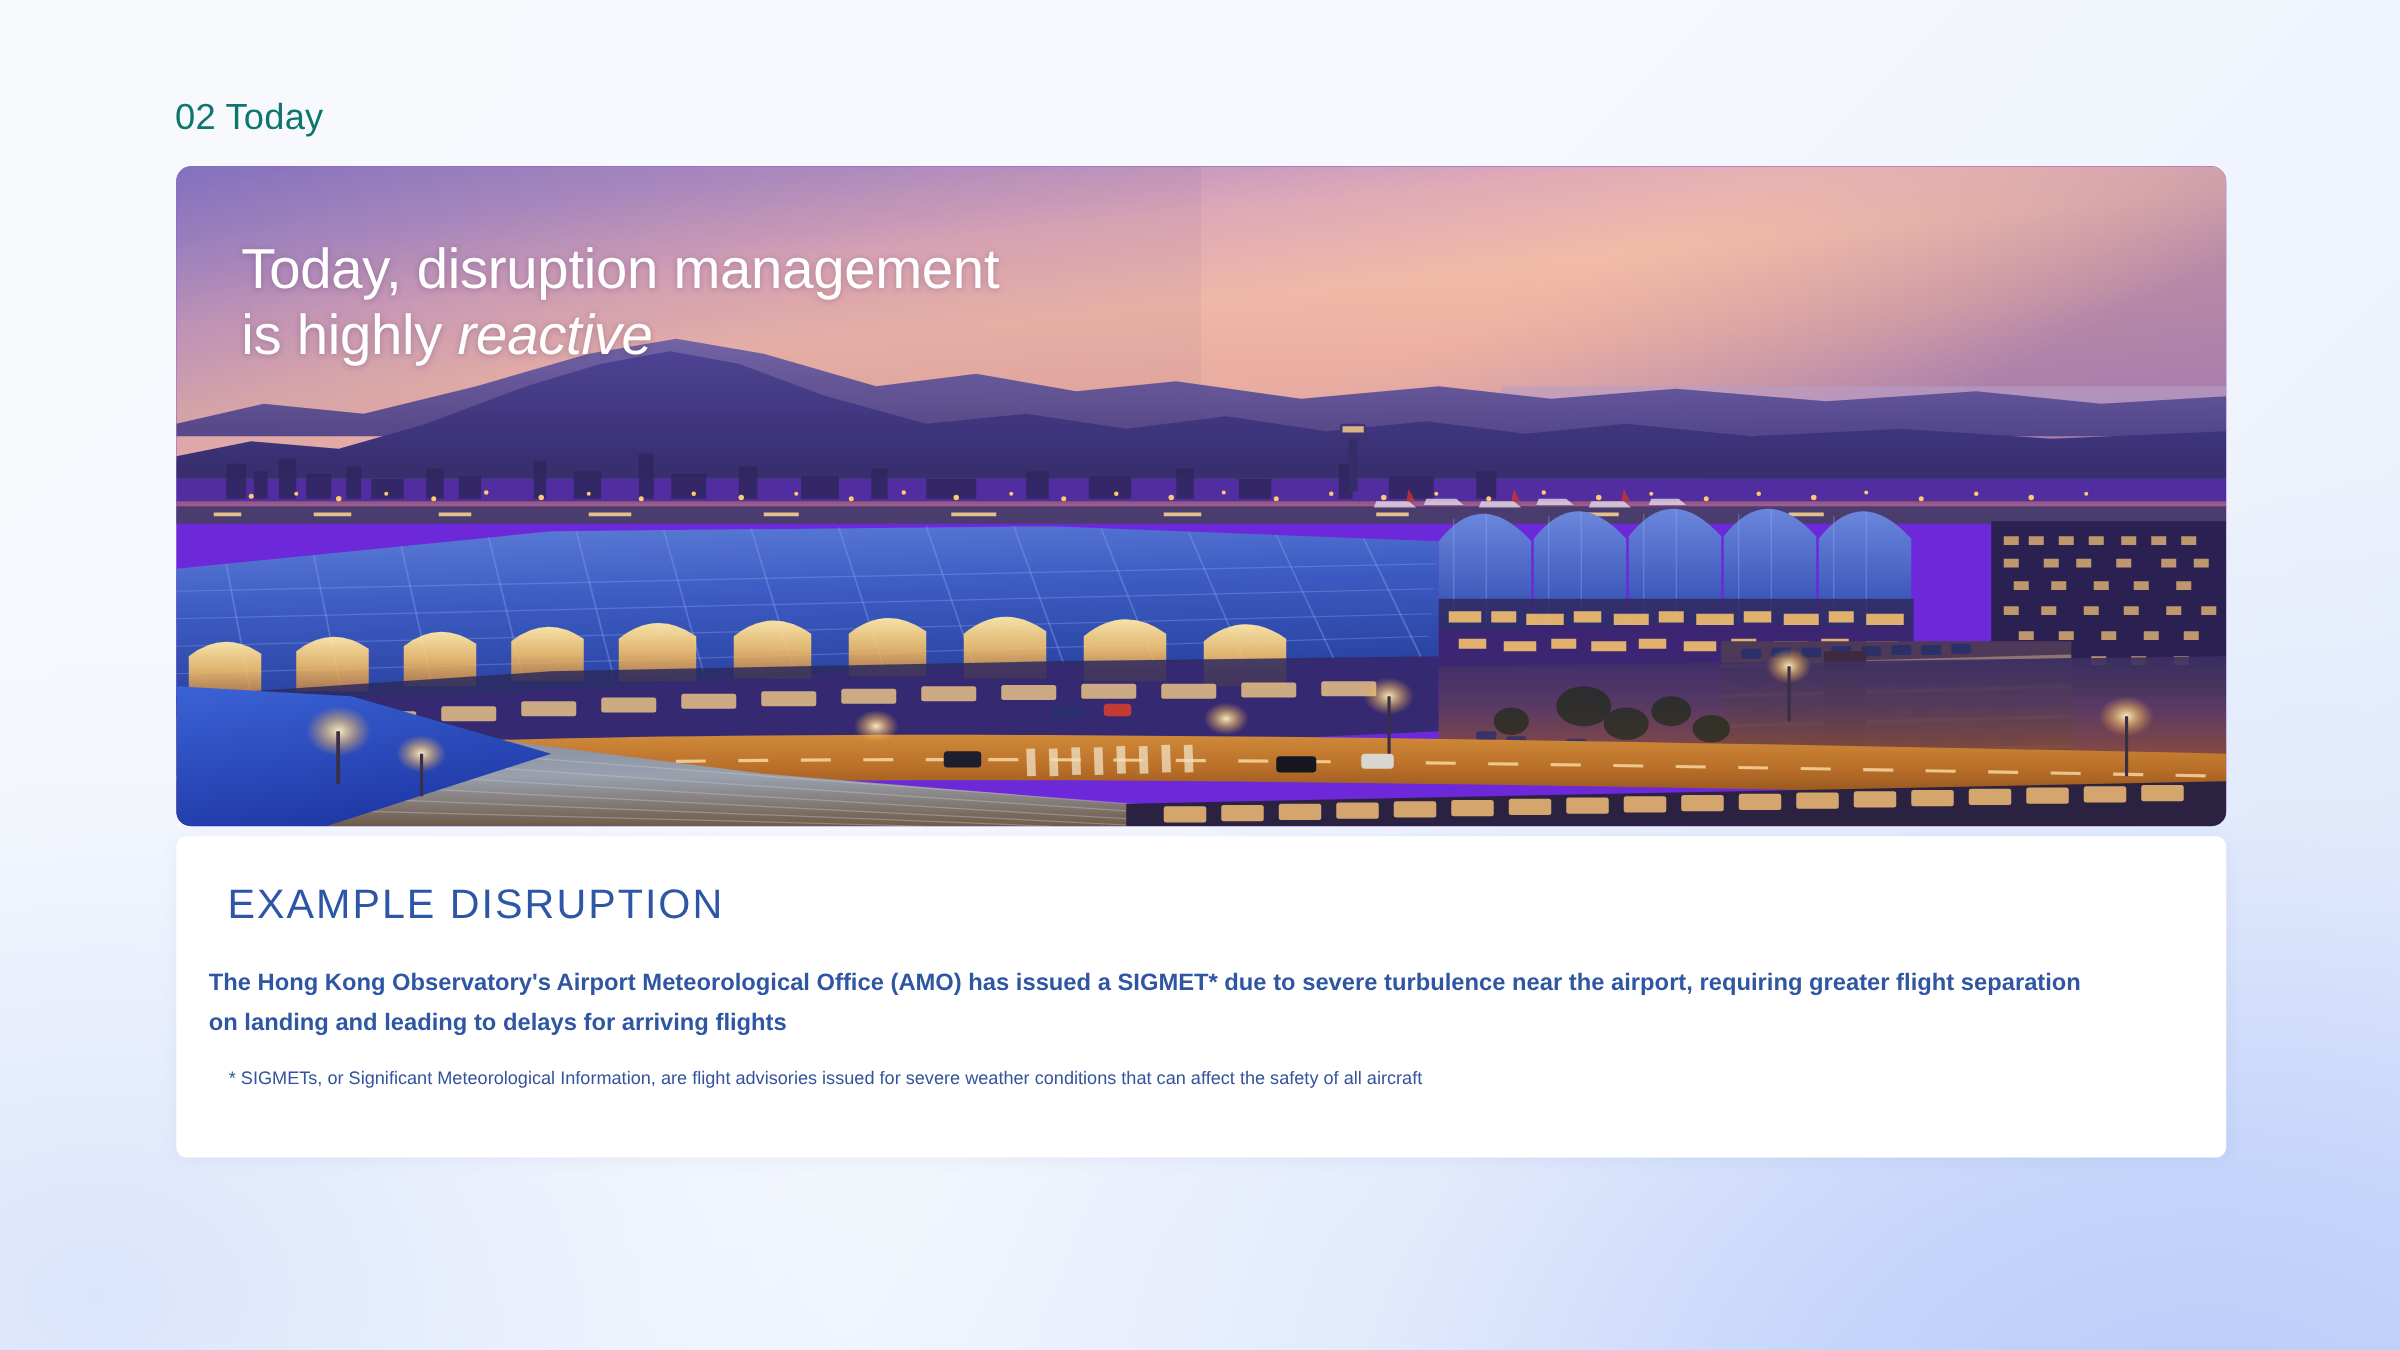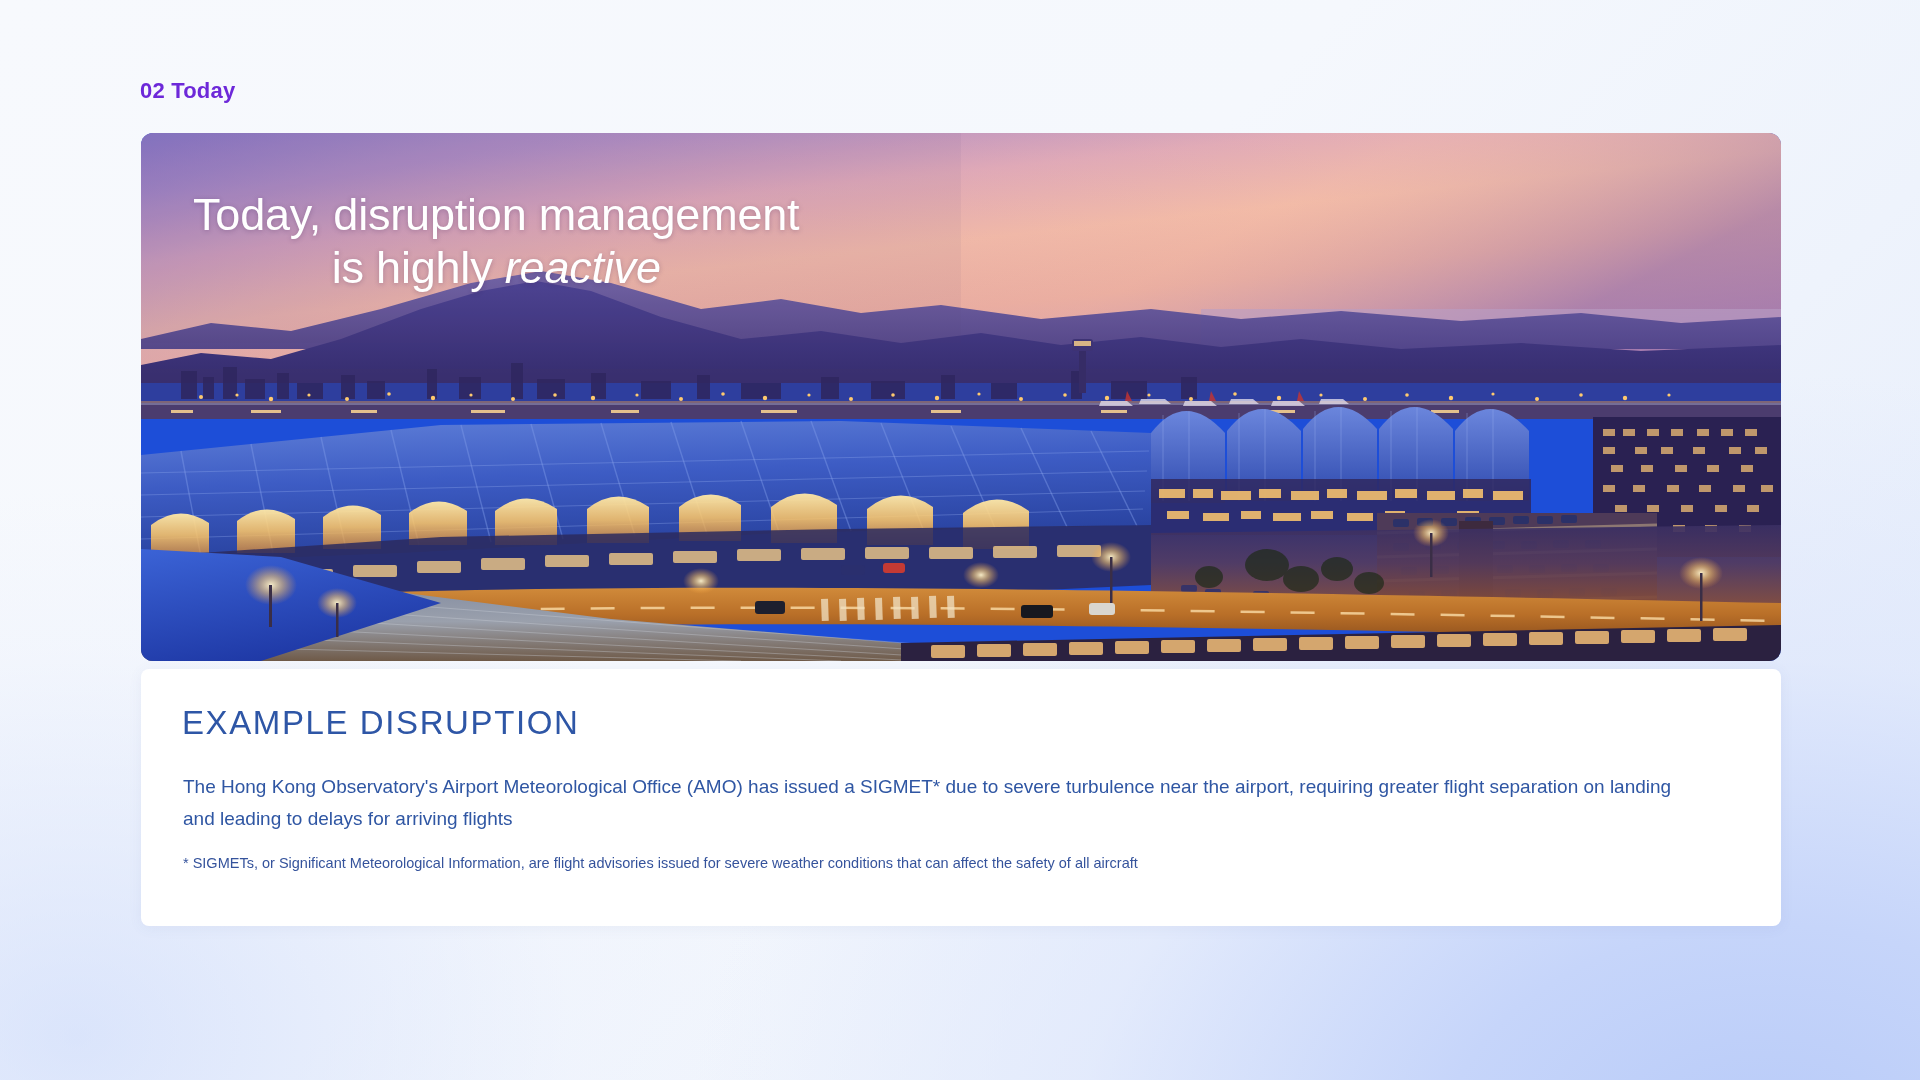--- a/index.html
+++ b/index.html
@@ -21,38 +21,37 @@
     position: relative;
     width: 1920px;
     height: 1080px;
   }
 
   
   .section-label {
     position: absolute;
     left: 140px;
     top: 78px;
-    font-size: 22px;
+    font-size: 29px;
     letter-spacing: 0.2px;
-    color: #6d28d9;
-    font-weight: 700;
+    color: #0f766e;
+    font-weight: 400;
     white-space: nowrap;
   }
 
   
   .hero {
     position: absolute;
     left: 141px;
     top: 133px;
     width: 1640px;
     height: 528px;
     border-radius: 12px;
     overflow: hidden;
-    background: #1d4ed8;
-    text-align: center;
+    background: #6d28d9;
   }
 
   .hero-photo {
     position: absolute;
     inset: 0;
     width: 100%;
     height: 100%;
     display: block;
   }
 
@@ -91,27 +90,27 @@
     top: 35px;
     font-size: 33px;
     letter-spacing: 1.6px;
     color: #2e56a6;
     font-weight: 400;
     white-space: nowrap;
   }
 
   .card-body {
     position: absolute;
-    left: 42px;
+    left: 26px;
     top: 102px;
     width: 1520px;
     font-size: 19px;
     line-height: 32px;
     color: #2f56a3;
-    font-weight: 400;
+    font-weight: 700;
   }
 
   .card-footnote {
     position: absolute;
     left: 42px;
     top: 183px;
     width: 1520px;
     font-size: 14.5px;
     line-height: 22px;
     color: #35539c;

